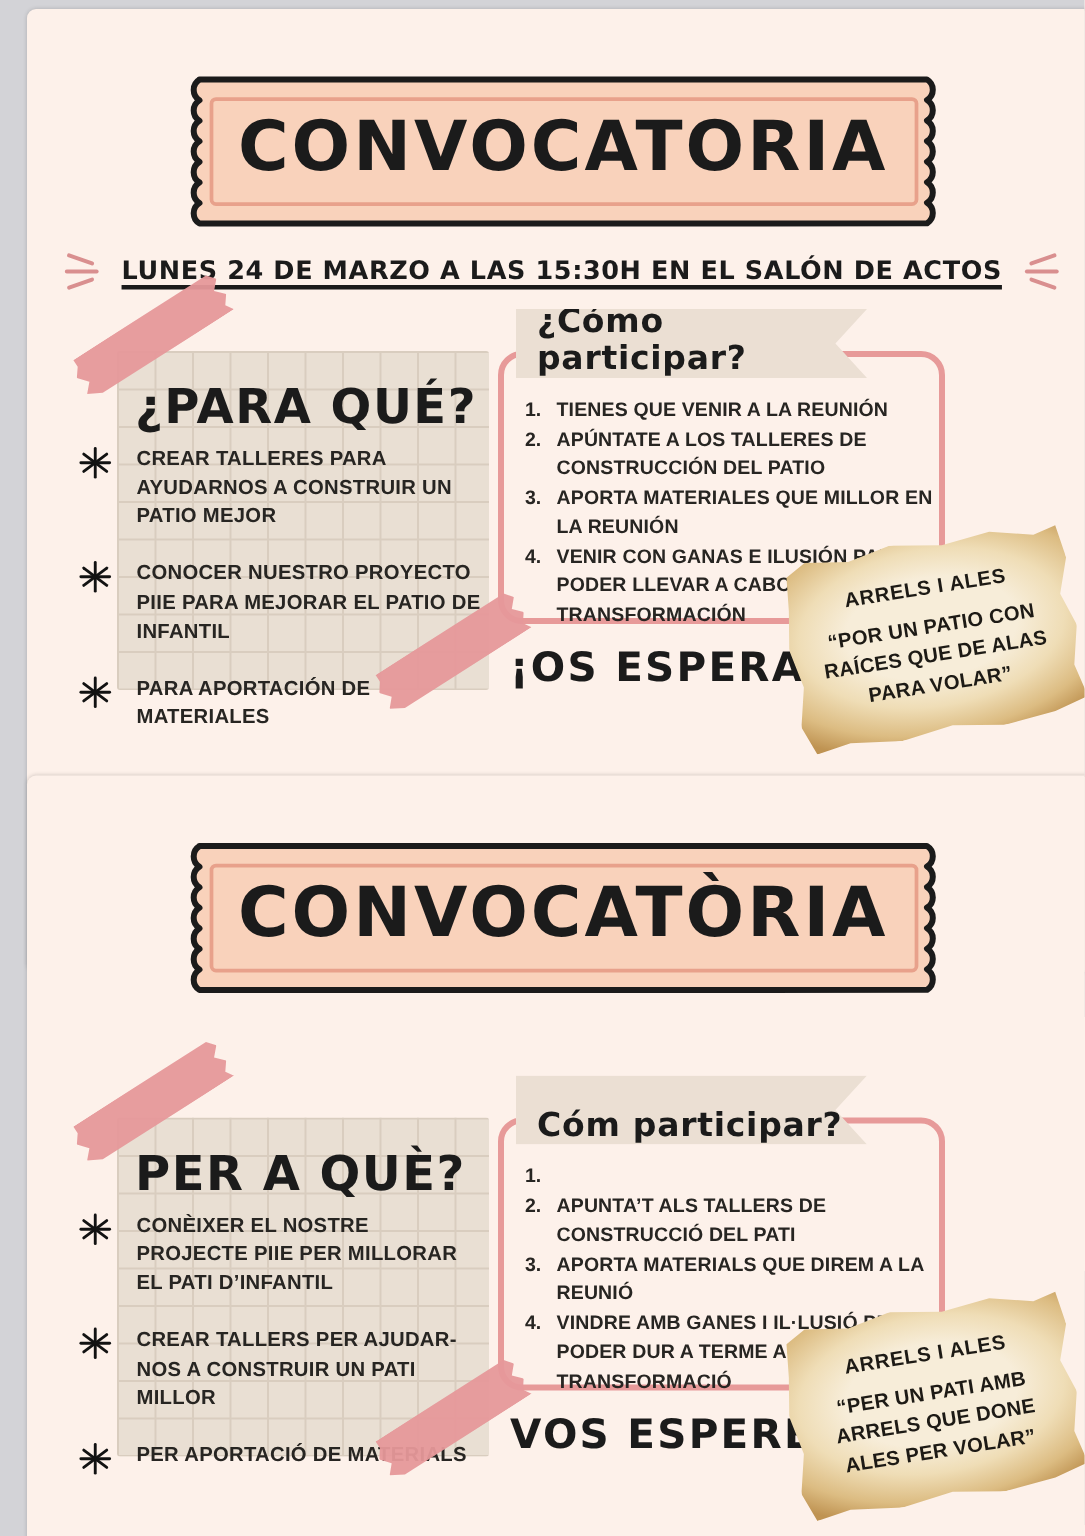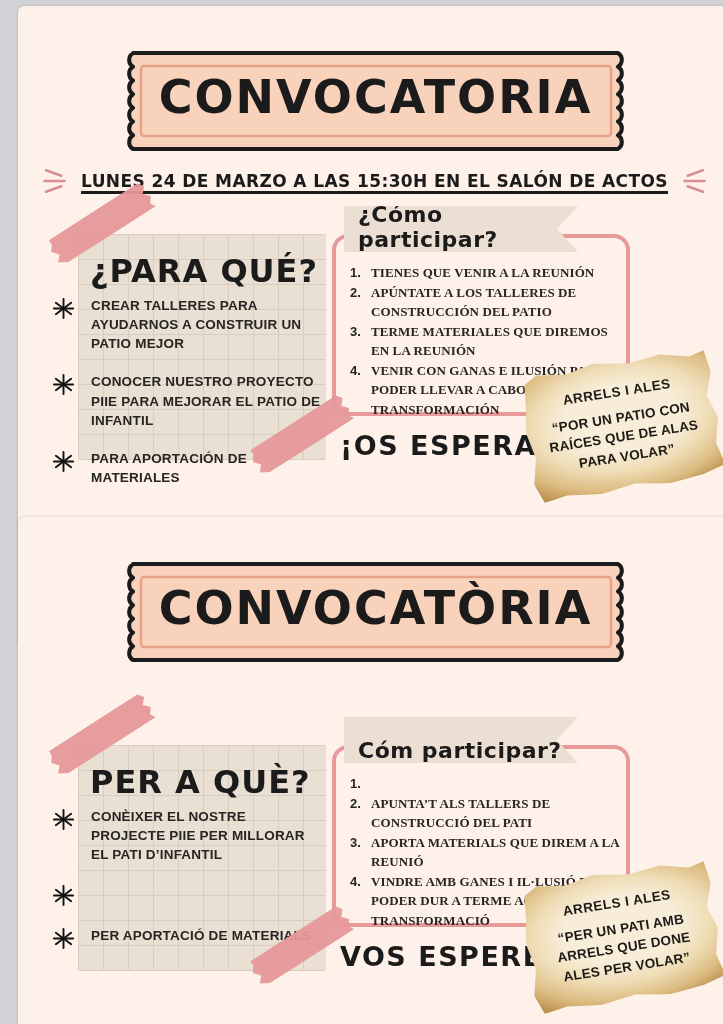--- a/index.html
+++ b/index.html
@@ -126,21 +126,20 @@
   }
   .how-list{
     position:absolute;left:332px;top:257px;width:276px;
     list-style:none;z-index:2;
   }
   .how-item{display:flex;align-items:flex-start;}
   .num{width:21px;flex:none;font-weight:700;font-size:13px;line-height:1.5;}
   .how-text{
     font-weight:700;font-size:13px;line-height:1.5;letter-spacing:.1px;
     color:var(--body-text);
-    font-family:Liberation Serif, serif;
   }
 
   
   .closing{
     position:absolute;left:322px;top:424px;
     font-family:"DejaVu Sans",sans-serif;
     font-weight:700;font-size:27px;letter-spacing:1.5px;
     color:var(--ink);z-index:2;
   }
   .note{
@@ -246,21 +245,21 @@
     <li class="how-item">
       <span class="num">1.</span>
       <span class="how-text">TIENES QUE VENIR A LA REUNIÓN</span>
     </li>
     <li class="how-item">
       <span class="num">2.</span>
       <span class="how-text">APÚNTATE A LOS TALLERES DE CONSTRUCCIÓN DEL PATIO</span>
     </li>
     <li class="how-item">
       <span class="num">3.</span>
-      <span class="how-text">TERME MATERIALES QUE DIREMOS EN LA REUNIÓN</span>
+      <span class="how-text">APORTA MATERIALES QUE MILLOR EN LA REUNIÓN</span>
     </li>
     <li class="how-item">
       <span class="num">4.</span>
       <span class="how-text">VENIR CON GANAS E ILUSIÓN PARA PODER LLEVAR A CABO ESTA TRANSFORMACIÓN</span>
     </li>
   </ol>
 
   <div class="closing">¡OS ESPERAMOS!</div>
 
   <div class="note">
@@ -306,20 +305,21 @@
       <span class="star">
         <svg viewBox="0 0 24 24">
             <g stroke="#121212" stroke-width="2" stroke-linecap="round">
           <line x1="12" y1="2" x2="12" y2="22"></line>
               <line x1="4" y1="6" x2="20" y2="18"></line>
           <line x1="4" y1="18" x2="20" y2="6"></line>
               <line x1="2" y1="12" x2="22" y2="12"></line>
         </g>
           </svg>
       </span>
+      <span class="why-text">CREAR TALLERS PER AJUDAR-NOS A CONSTRUIR UN PATI MILLOR</span>
     </li>
     <li class="why-item">
       <span class="star">
         <svg viewBox="0 0 24 24">
             <g stroke="#121212" stroke-width="2" stroke-linecap="round">
           <line x1="12" y1="2" x2="12" y2="22"></line>
               <line x1="4" y1="6" x2="20" y2="18"></line>
           <line x1="4" y1="18" x2="20" y2="6"></line>
               <line x1="2" y1="12" x2="22" y2="12"></line>
         </g>

